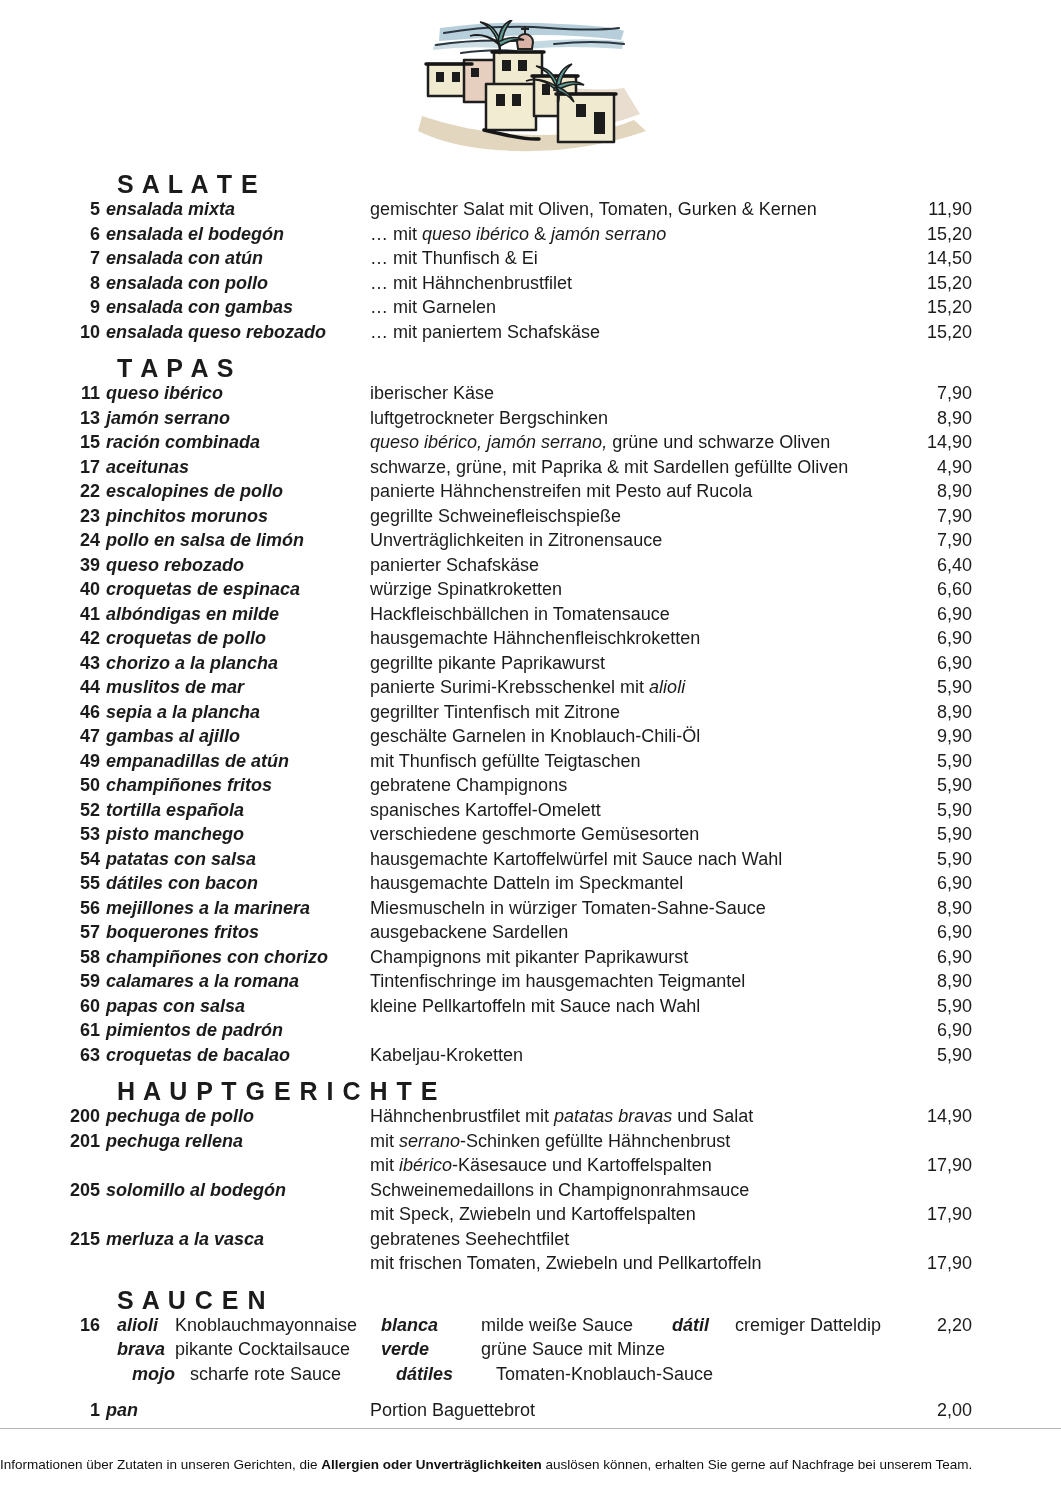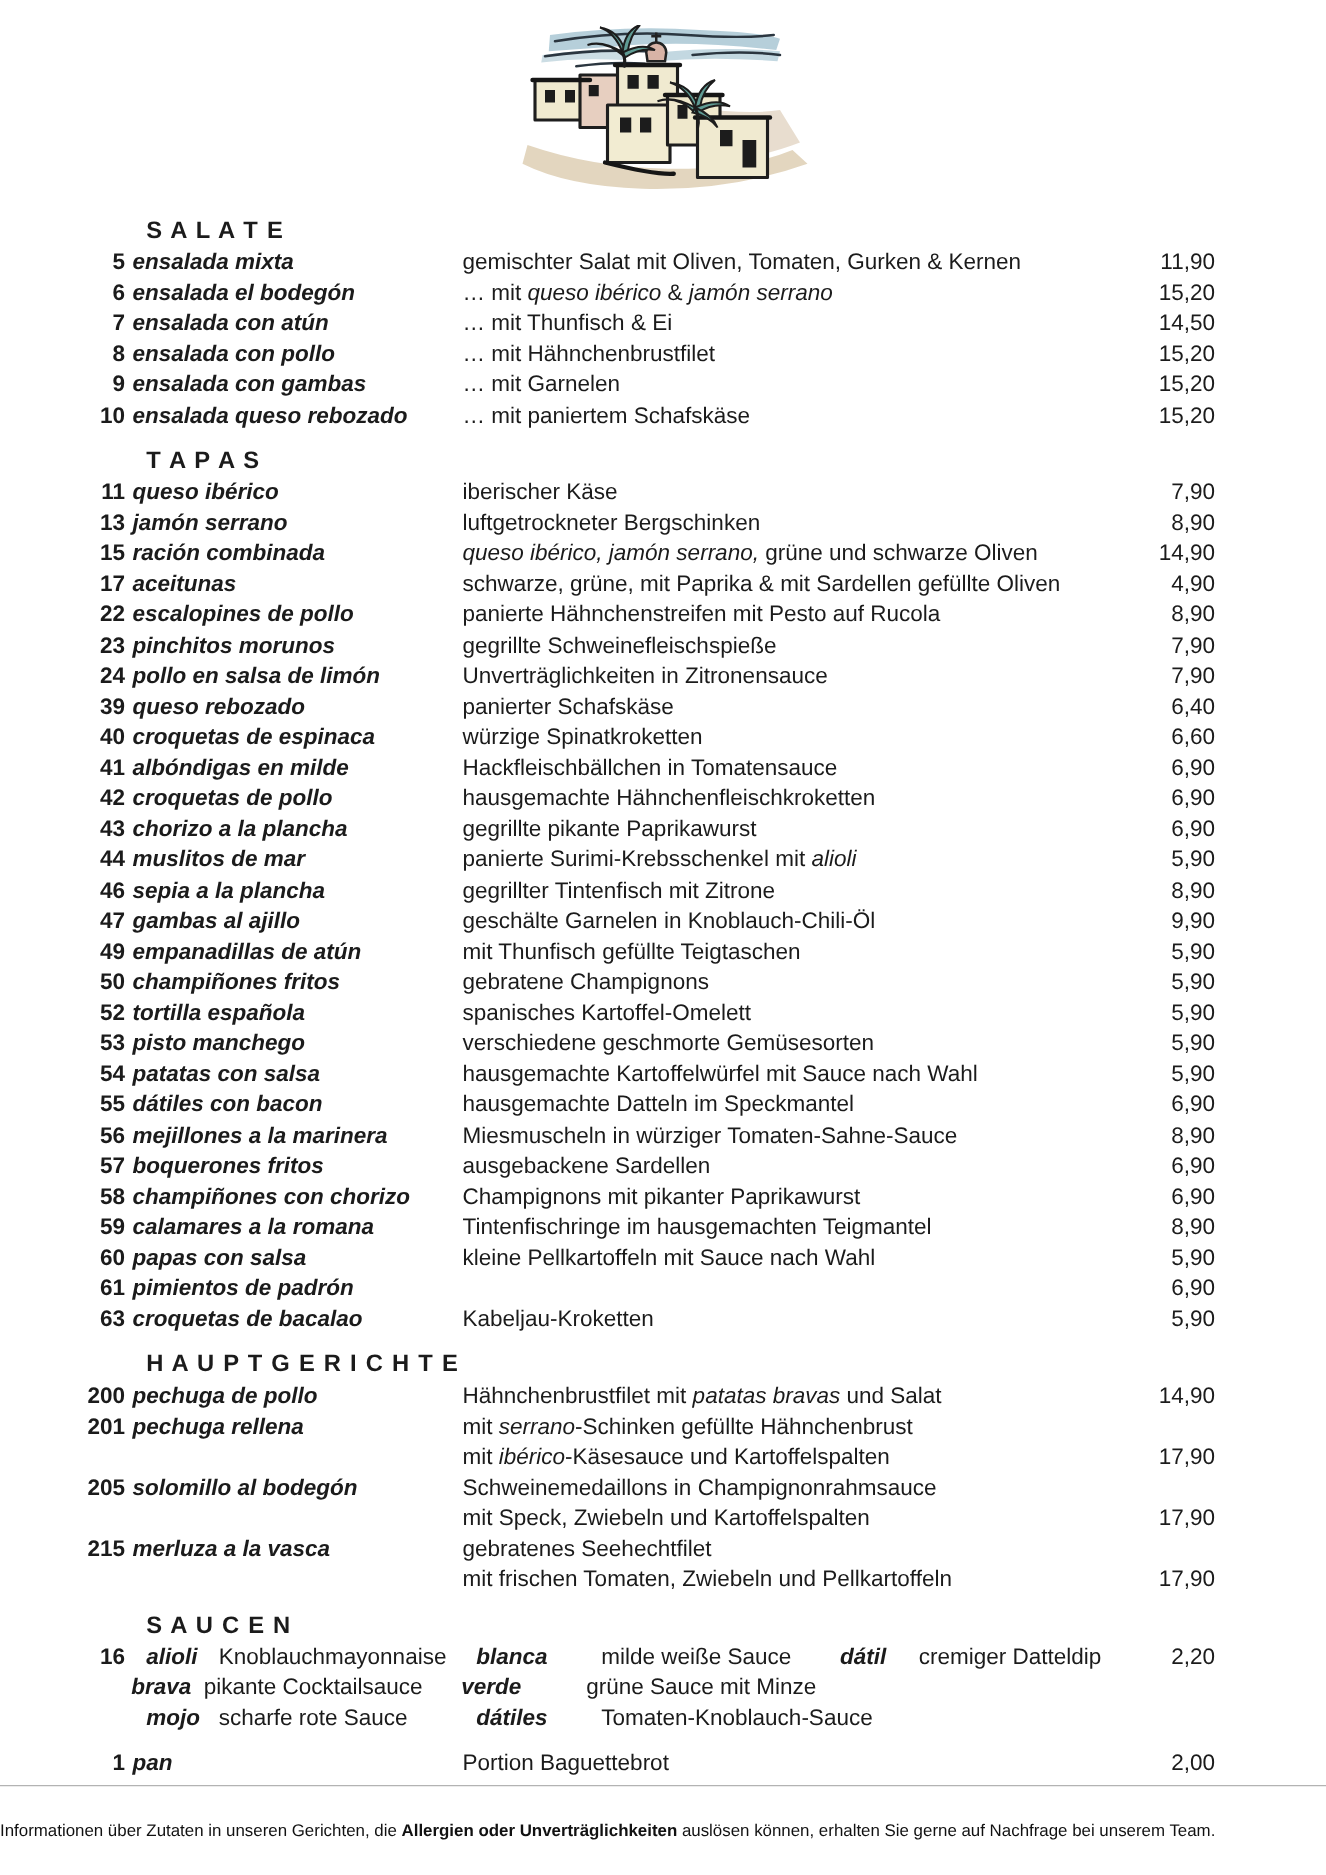--- a/index.html
+++ b/index.html
@@ -5,21 +5,21 @@
   html,body{margin:0;padding:0}
   body{
     width:1061px;height:1500px;position:relative;overflow:hidden;
     background:#ffffff;color:#1b1b1b;
     font-family:"Liberation Sans",sans-serif;font-size:18px;
   }
   .logo-wrap{padding-top:20px;height:142px;display:flex;justify-content:center;align-items:flex-start}
   .menu{width:972px;position:relative}
   .section{display:block}
   .section-title{
-    font-weight:700;font-size:19px;letter-spacing:1px;
+    font-weight:700;font-size:25px;letter-spacing:1px;
     line-height:25px;margin:12px 0 0 117px;white-space:pre;
   }
   .section.first .section-title{margin-top:10px}
   .section.untitled{margin-top:12px}
   .row{position:relative;display:flex;line-height:24.5px;height:24.5px;white-space:nowrap}
   .col-num{flex:none;width:100px;text-align:right;font-weight:700}
   .col-name{flex:none;width:264px;margin-left:6px;font-weight:700;font-style:italic;overflow:visible}
   .col-desc{flex:none;white-space:nowrap}
   .col-price{position:absolute;right:0;top:0;font-weight:400}
   .s-label{flex:none;font-weight:700;font-style:italic}
@@ -367,29 +367,29 @@
         <div class="s-label" style="width: 58px; margin-left: 17px;">alioli</div>
         <div class="s-desc" style="width: 206px;">Knoblauchmayonnaise</div>
         <div class="s-label" style="width: 100px;">blanca</div>
         <div class="s-desc" style="width: 191px;">milde weiße Sauce</div>
         <div class="s-label" style="width: 63px;">dátil</div>
         <div class="s-desc">cremiger Datteldip</div>
         <div class="col-price">2,20</div>
       </div>
       <div class="row">
         <div class="col-num"></div>
-        <div class="s-label" style="width: 58px; margin-left: 5px;">brava</div>
+        <div class="s-label" style="width: 58px; margin-left: 17px;">brava</div>
         <div class="s-desc" style="width: 206px;">pikante Cocktailsauce</div>
         <div class="s-label" style="width: 100px;">verde</div>
         <div class="s-desc" style="width: 191px;">grüne Sauce mit Minze</div>
         <div class="col-price"></div>
       </div>
       <div class="row">
         <div class="col-num"></div>
-        <div class="s-label" style="width: 58px; margin-left: 17px;">mojo</div>
+        <div class="s-label" style="width: 58px; margin-left: 32px;">mojo</div>
         <div class="s-desc" style="width: 206px;">scharfe rote Sauce</div>
         <div class="s-label" style="width: 100px;">dátiles</div>
         <div class="s-desc" style="width: 191px;">Tomaten-Knoblauch-Sauce</div>
         <div class="col-price"></div>
       </div>
     </div>
     <div class="section untitled">
       <div class="row">
         <div class="col-num">1</div>
         <div class="col-name">pan</div>

